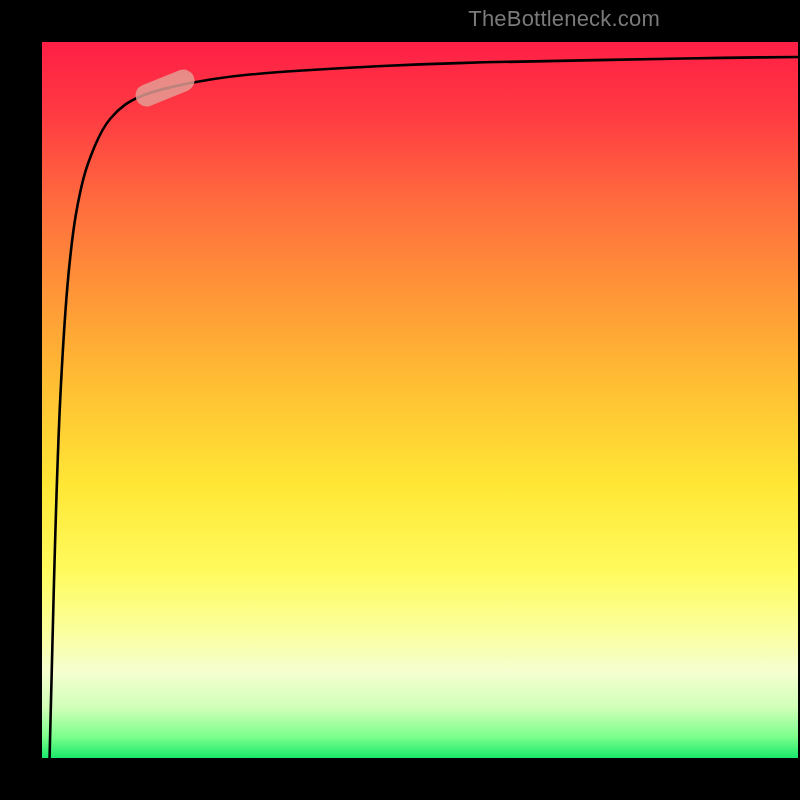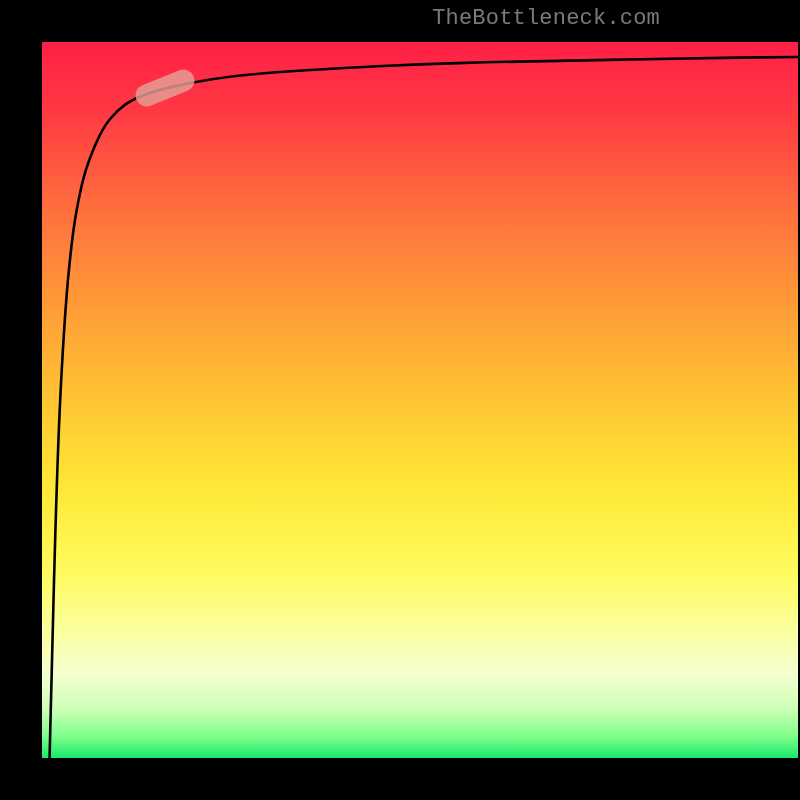--- a/index.html
+++ b/index.html
@@ -1,17 +1,17 @@
 <!DOCTYPE html>
 <html><head>
 <meta charset="utf-8">
 <style>
   * { margin: 0; padding: 0; box-sizing: border-box; }
   html, body { width: 800px; height: 800px; overflow: hidden; background: #000; font-family: Arial, Helvetica, sans-serif; }
-  .stage { position: relative; width: 672px; height: 800px; background: #000; font-family: Liberation Mono, monospace; }
+  .stage { position: relative; width: 672px; height: 800px; background: #000; }
   .attribution {
     position: absolute;
     top: 6px;
     right: 12px;
     color: #7a7a7a;
     font-size: 22px;
     font-weight: 400;
     letter-spacing: 0.2px;
   }
   .plot-area {

